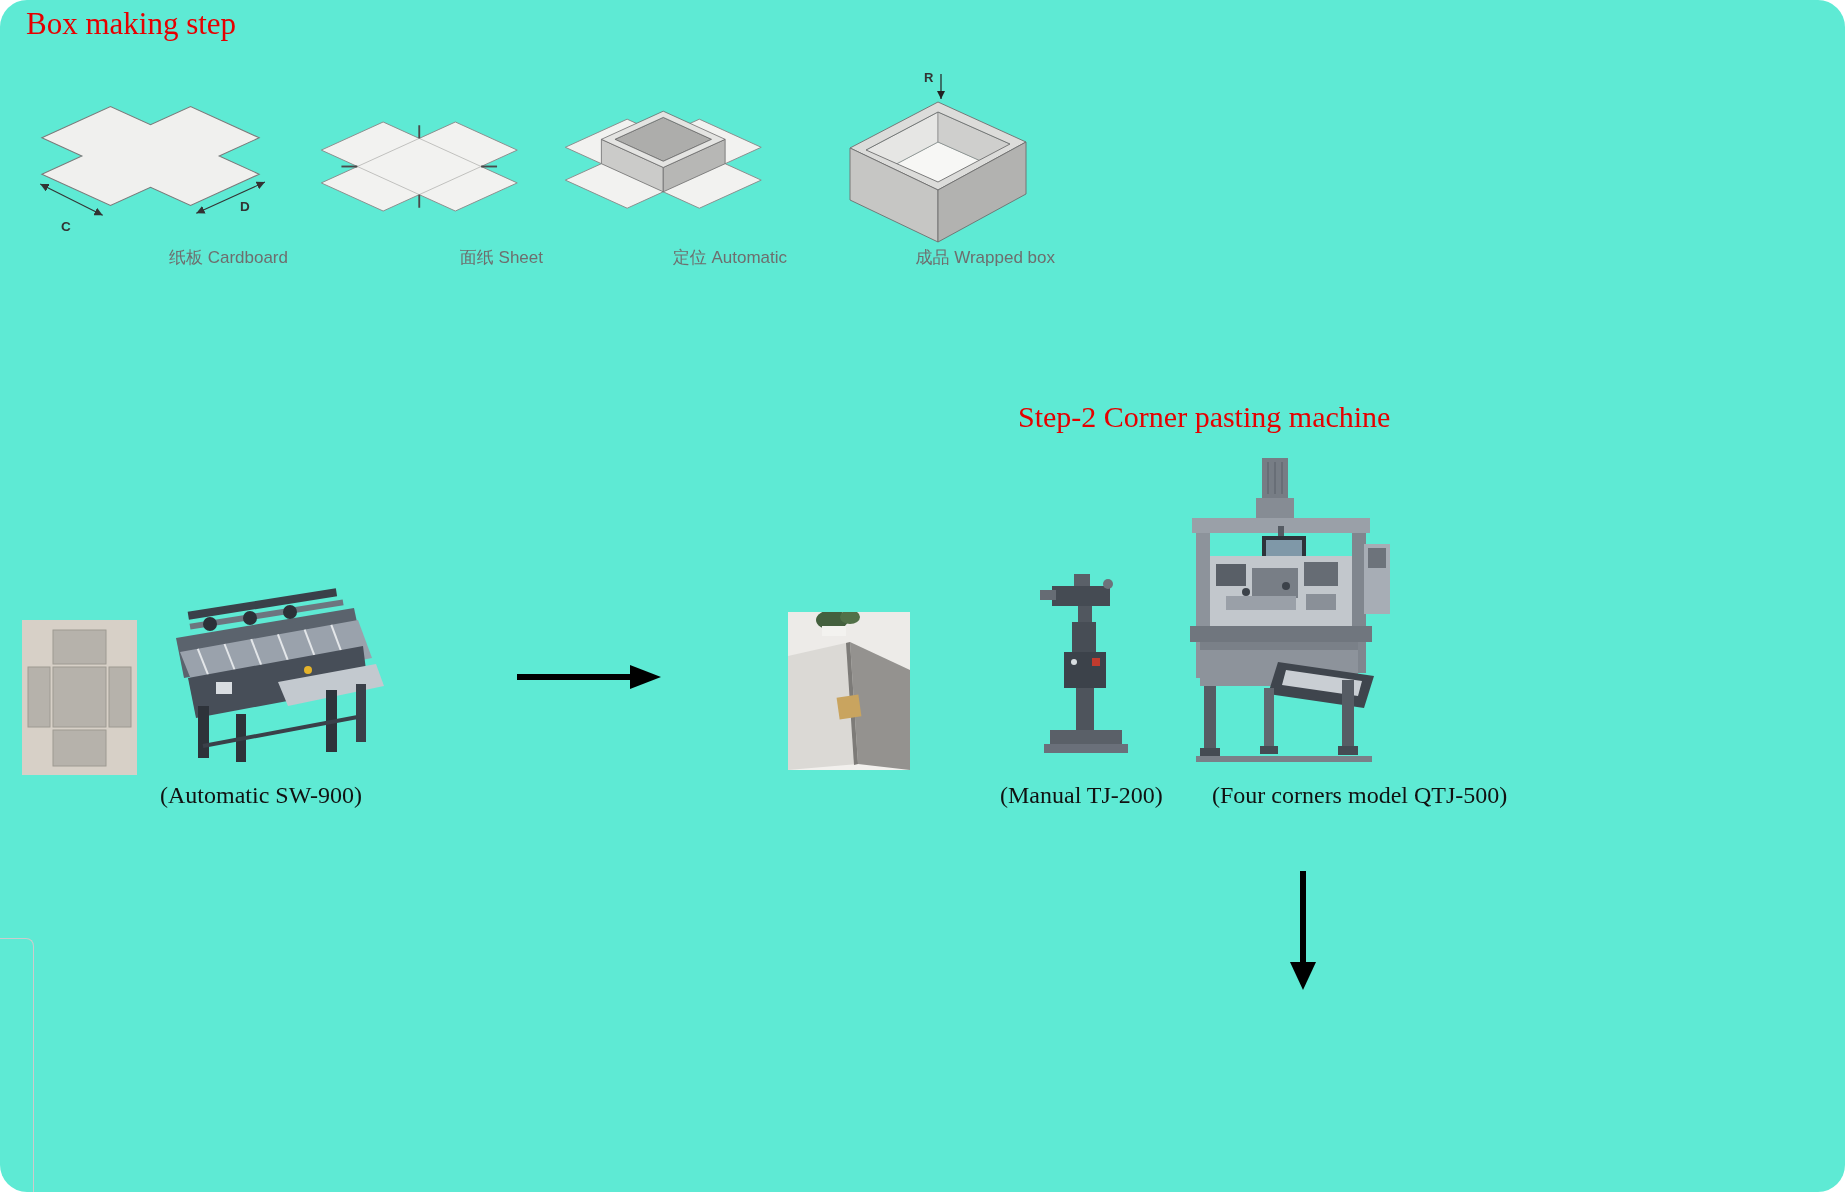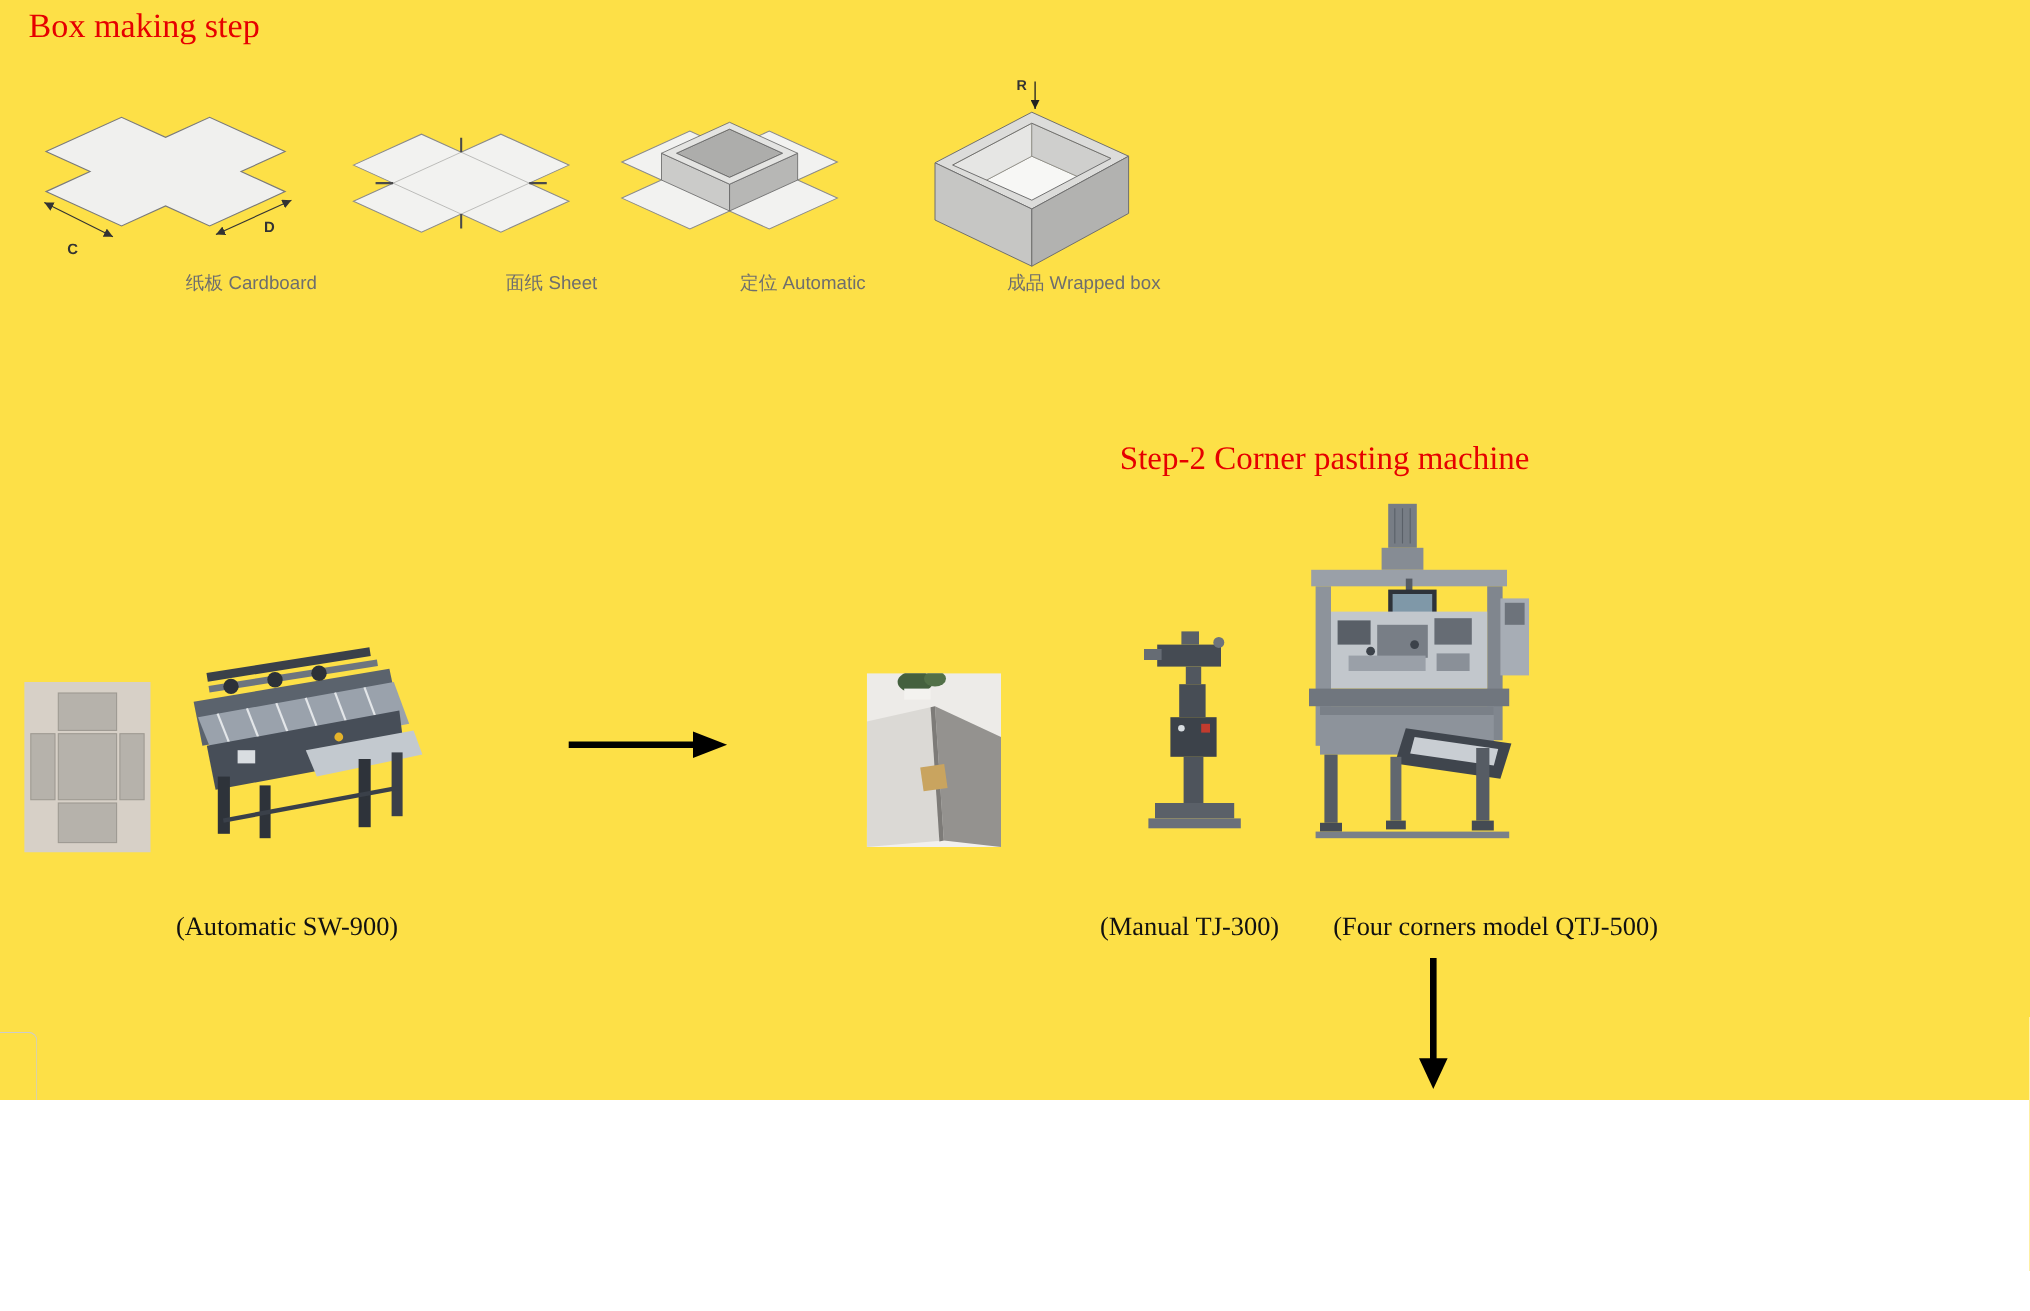--- a/index.html
+++ b/index.html
@@ -1,31 +1,30 @@
 <!DOCTYPE html>
 <html style="--red: #e60000; --label-gray: #6e6e6e;"><head>
 <meta charset="utf-8">
 <style>
   * { margin:0; padding:0; box-sizing:border-box; }
   html,body { background:#ffffff; }
   body { font-family:"Liberation Sans", sans-serif; }
-  .canvas { position:relative; width:1845px; height:1000px; background:#fde047; overflow:hidden; }
+  .canvas { position:relative; width:1845px; height:1192px; background:#5eead4; overflow:hidden;border-radius:27px; }
   .abs { position:absolute; }
   .heading {
     font-family:"Liberation Serif", serif;
     color:var(--red,#e60000);
     font-size:30px;
     white-space:nowrap;
   }
   .caption {
     font-family:"Liberation Serif", serif;
     color:#111;
     font-size:24px;
     white-space:nowrap;
-    margin-top:48px;
   }
   .diagram-label {
     color:var(--label-gray,#6e6e6e);
     font-size:17px;
     text-align:right;
     white-space:nowrap;
   }
   svg { display:block; }
   .dim-text { font-family:"Liberation Sans", sans-serif; font-size:13px; font-weight:bold; fill:#333; }
   .stray-outline {
@@ -199,21 +198,21 @@
     <polygon points="120,214 196,225 192,240 116,229" fill="#c9ced3"></polygon>
     <rect x="38" y="230" width="12" height="62" fill="#565c64"></rect>
     <rect x="176" y="224" width="12" height="66" fill="#565c64"></rect>
     <rect x="98" y="232" width="10" height="58" fill="#61676f"></rect>
     <rect x="34" y="292" width="20" height="8" fill="#454b53"></rect>
     <rect x="172" y="290" width="20" height="9" fill="#454b53"></rect>
     <rect x="94" y="290" width="18" height="8" fill="#454b53"></rect>
     <rect x="30" y="300" width="176" height="6" fill="#7a8088"></rect>
   </svg>
 
-  <div class="abs caption" style="left:1000px; top:782px;">(Manual TJ-300)</div>
+  <div class="abs caption" style="left:1000px; top:782px;">(Manual TJ-200)</div>
   <div class="abs caption" style="left:1212px; top:782px;">(Four corners model QTJ-500)</div>
 
   <svg class="abs" style="left:1282px; top:866px;" width="42" height="126" viewBox="0 0 42 126">
     <line x1="21" y1="5" x2="21" y2="98" stroke="#000" stroke-width="6"></line>
     <polygon points="8,96 34,96 21,124" fill="#000"></polygon>
   </svg>
 
   <div class="abs stray-outline" style="left:0px; top:938px; width:34px; height:254px;"></div>
 
 </div>

